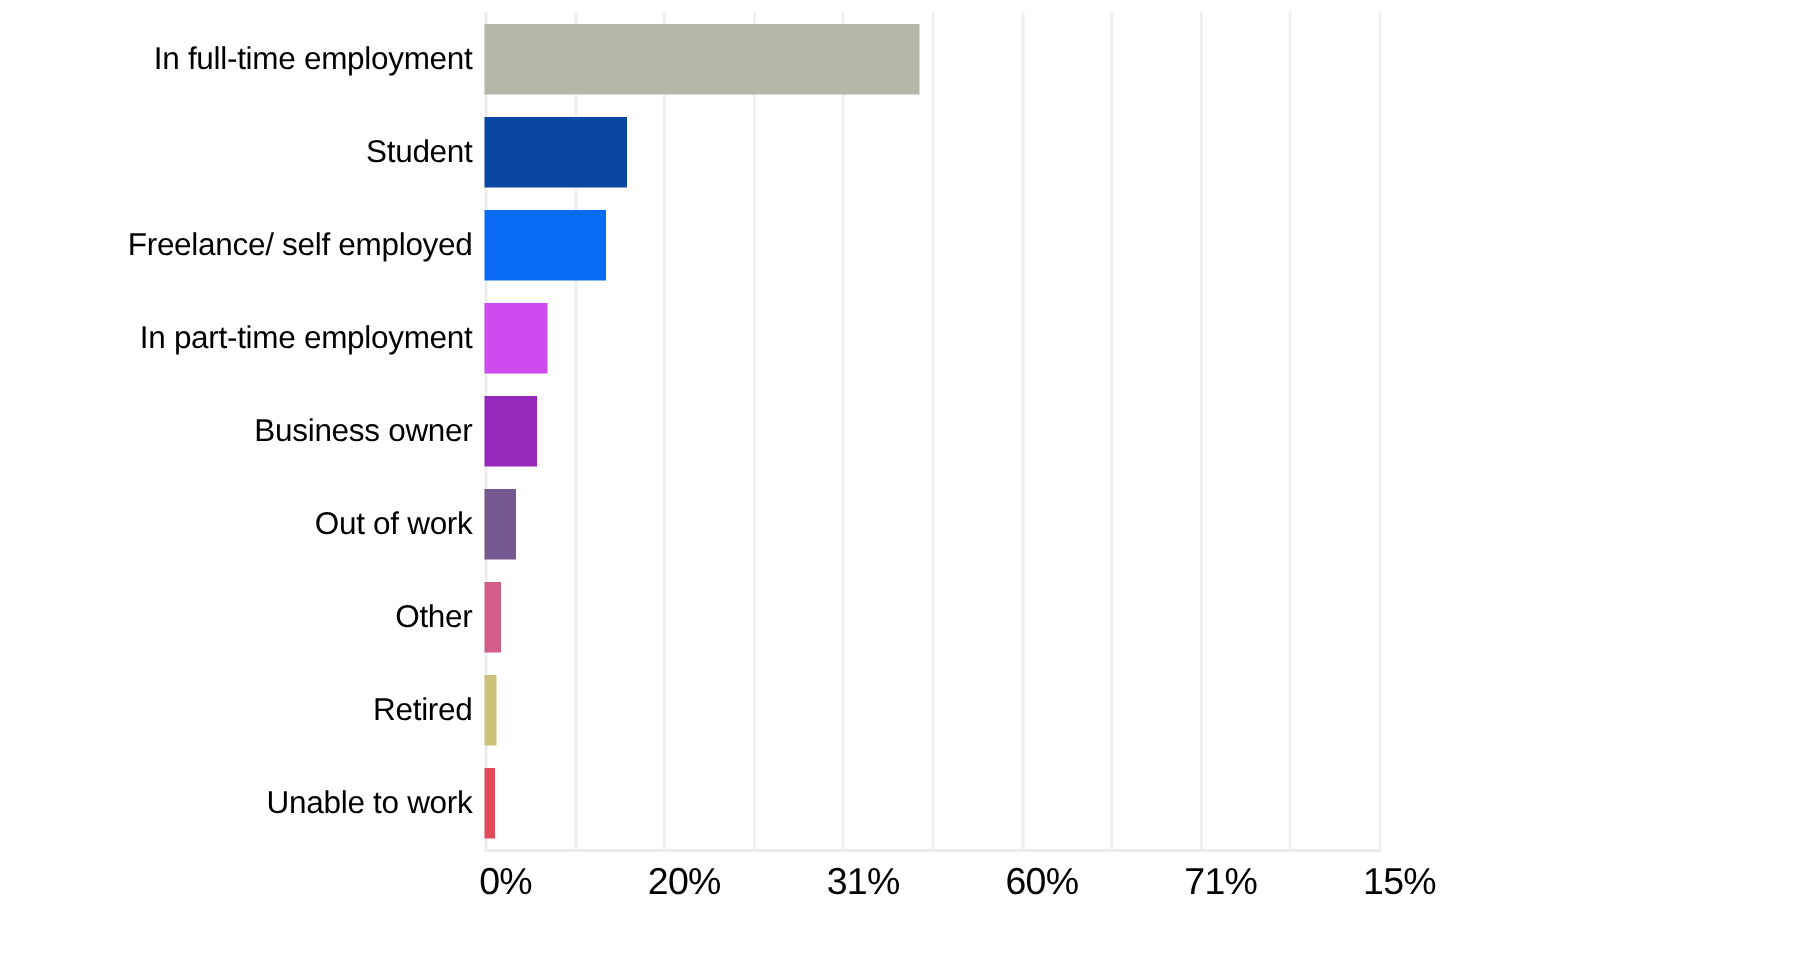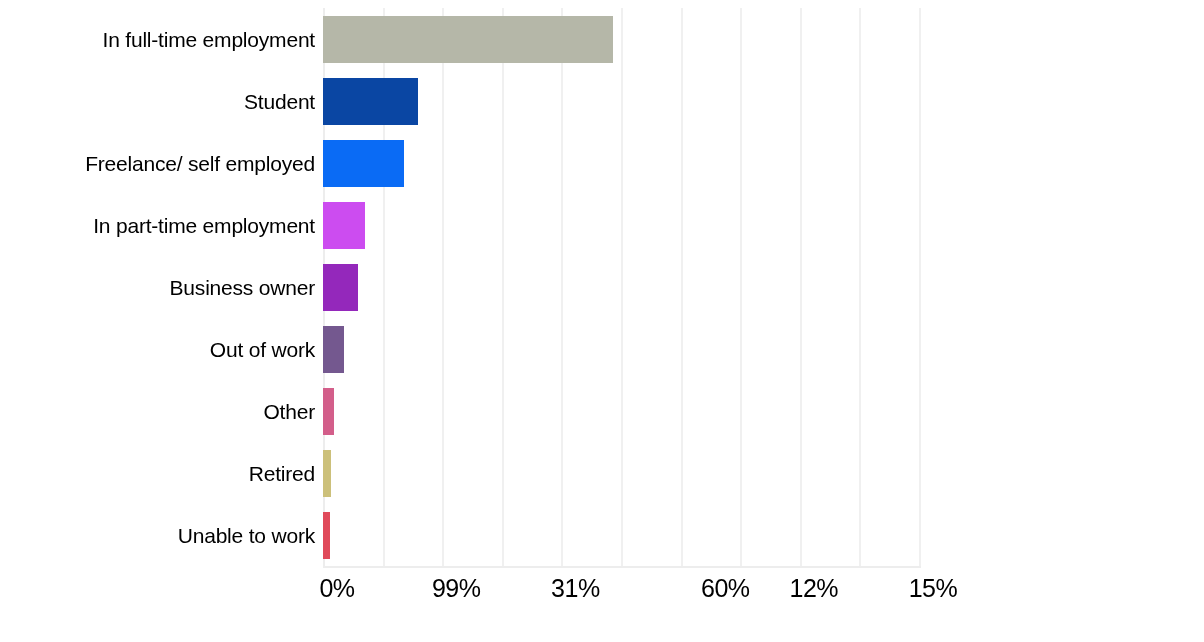--- a/index.html
+++ b/index.html
@@ -151,20 +151,20 @@
       <div class="cat-label" style="top: 152.5px;">Freelance/ self employed</div>
       <div class="cat-label" style="top: 214.5px;">In part-time employment</div>
       <div class="cat-label" style="top: 276.5px;">Business owner</div>
       <div class="cat-label" style="top: 338.5px;">Out of work</div>
       <div class="cat-label" style="top: 400.5px;">Other</div>
       <div class="cat-label" style="top: 462.5px;">Retired</div>
       <div class="cat-label" style="top: 524.5px;">Unable to work</div>
     </div>
   <div id="tick-labels">
       <div class="tick-label" style="left: 337px;">0%</div>
-      <div class="tick-label" style="left: 456.2px;">99%</div>
+      <div class="tick-label" style="left: 456.2px;">20%</div>
       <div class="tick-label" style="left: 575.4px;">31%</div>
-      <div class="tick-label" style="left: 694.6px; text-align: right;">60%</div>
-      <div class="tick-label" style="left: 813.8px;">12%</div>
+      <div class="tick-label" style="left: 694.6px;">60%</div>
+      <div class="tick-label" style="left: 813.8px;">71%</div>
       <div class="tick-label" style="left: 933px;">15%</div>
     </div>
 
 </div>
 
 </body></html>

